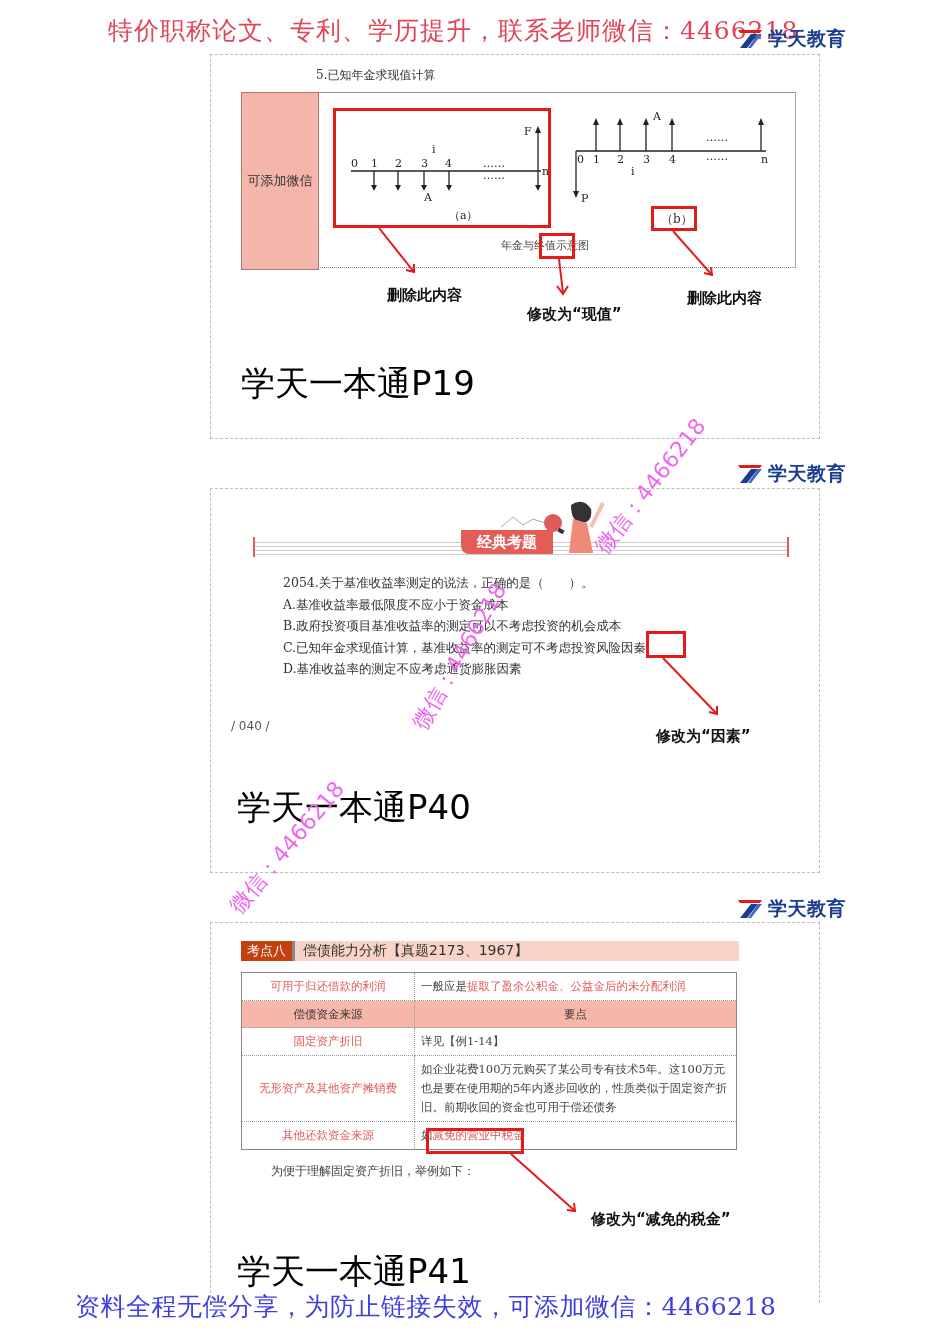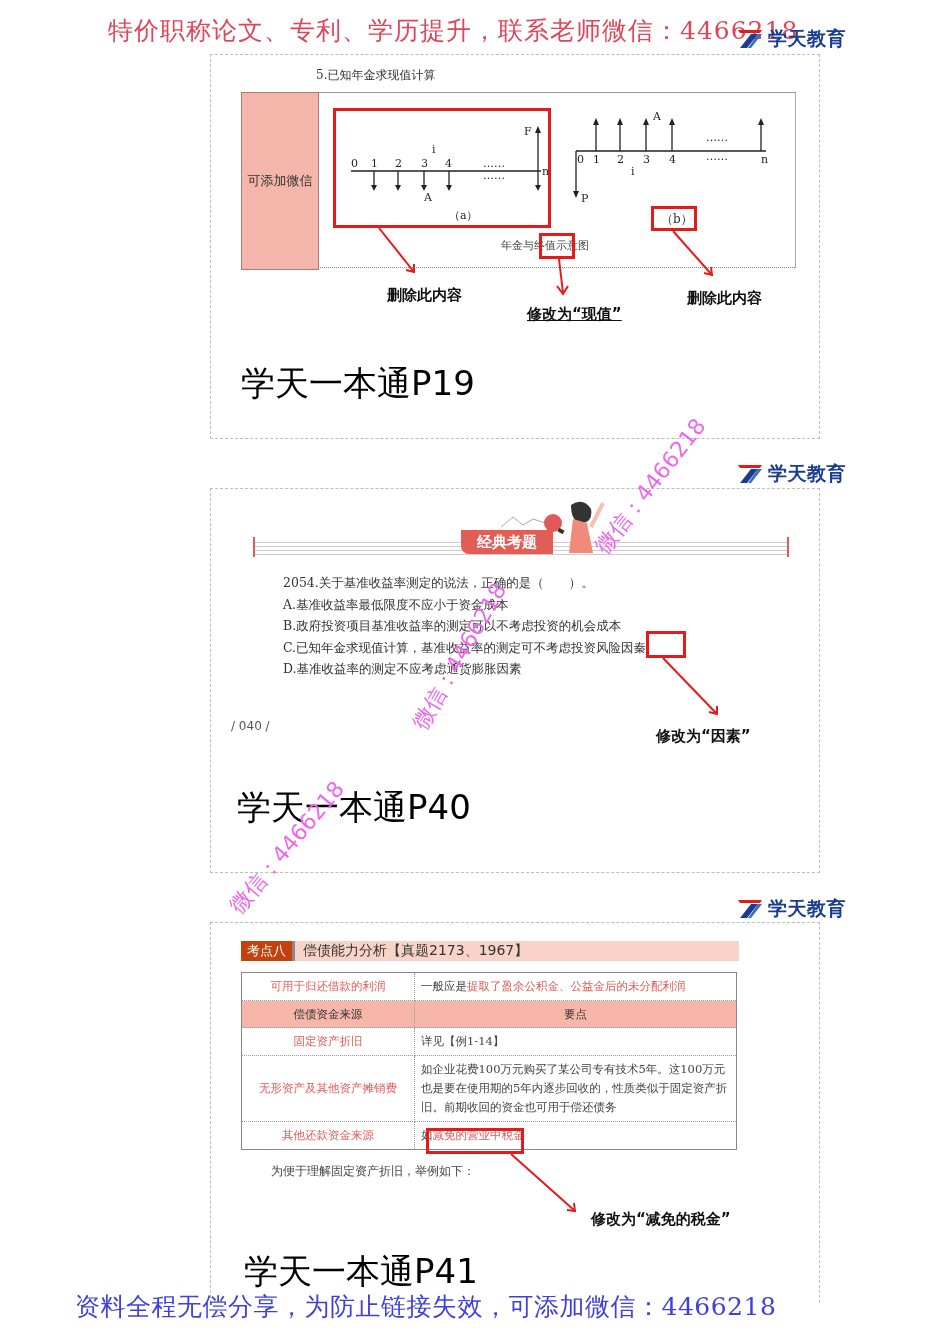--- a/index.html
+++ b/index.html
@@ -138,21 +138,21 @@
       <line x1="168" y1="173" x2="203" y2="217"></line>
         <polyline points="195,215 203,217 203,209"></polyline>
       <line x1="348" y1="204" x2="352" y2="238"></line>
         <polyline points="346,231 352,239 357,231"></polyline>
       <line x1="462" y1="176" x2="501" y2="220"></line>
         <polyline points="493,218 501,220 500,212"></polyline>
     </g>
   </svg>
 
   <div class="abs note" style="left:176px; top:231px;">删除此内容</div>
-  <div class="abs note" style="left:316px; top:250px;text-decoration:underline;">修改为“现值”</div>
+  <div class="abs note" style="left:316px; top:250px;">修改为“现值”</div>
   <div class="abs note" style="left:476px; top:234px;">删除此内容</div>
 
   <div class="abs big-caption" style="left:30px; top:306px;">学天一本通P19</div>
 </div>
 
 <div class="abs logo" style="left:738px; top:461px;">
   <span class="mark">
     <svg width="26" height="18" viewBox="0 0 26 18">
         <polygon points="0,0 24,0 22,3 2,3" fill="#e31b1b"></polygon>
         <polygon points="13,4 20,4 9,18 2,18" fill="#1a3d8f"></polygon>
@@ -250,20 +250,20 @@
   <div class="abs serif" style="left:60px; top:240px; font-size:12px; color:#444;">为便于理解固定资产折旧，举例如下：</div>
 
   <svg class="abs" style="left:0; top:0;" width="608" height="380">
     <g stroke="#e31b1b" stroke-width="2" fill="none">
       <line x1="300" y1="231" x2="364" y2="288"></line>
         <polyline points="356,287 364,288 363,280"></polyline>
     </g>
   </svg>
 
   <div class="abs note" style="left:380px; top:287px;">修改为“减免的税金”</div>
-  <div class="abs big-caption" style="left:26px; top:326px;margin-left:7px;">学天一本通P41</div>
+  <div class="abs big-caption" style="left:26px; top:326px;">学天一本通P41</div>
 </div>
 
 <div class="abs wm" style="left:612px; top:530px; transform:rotate(-52deg);">微信：4466218</div>
 <div class="abs wm" style="left:432px; top:705px; transform:rotate(-60deg);">微信：4466218</div>
 <div class="abs wm" style="left:246px; top:890px; transform:rotate(-50deg);">微信：4466218</div>
 
 <div class="abs bottom-banner">资料全程无偿分享，为防止链接失效，可添加微信：4466218</div>
 
 </body></html>

